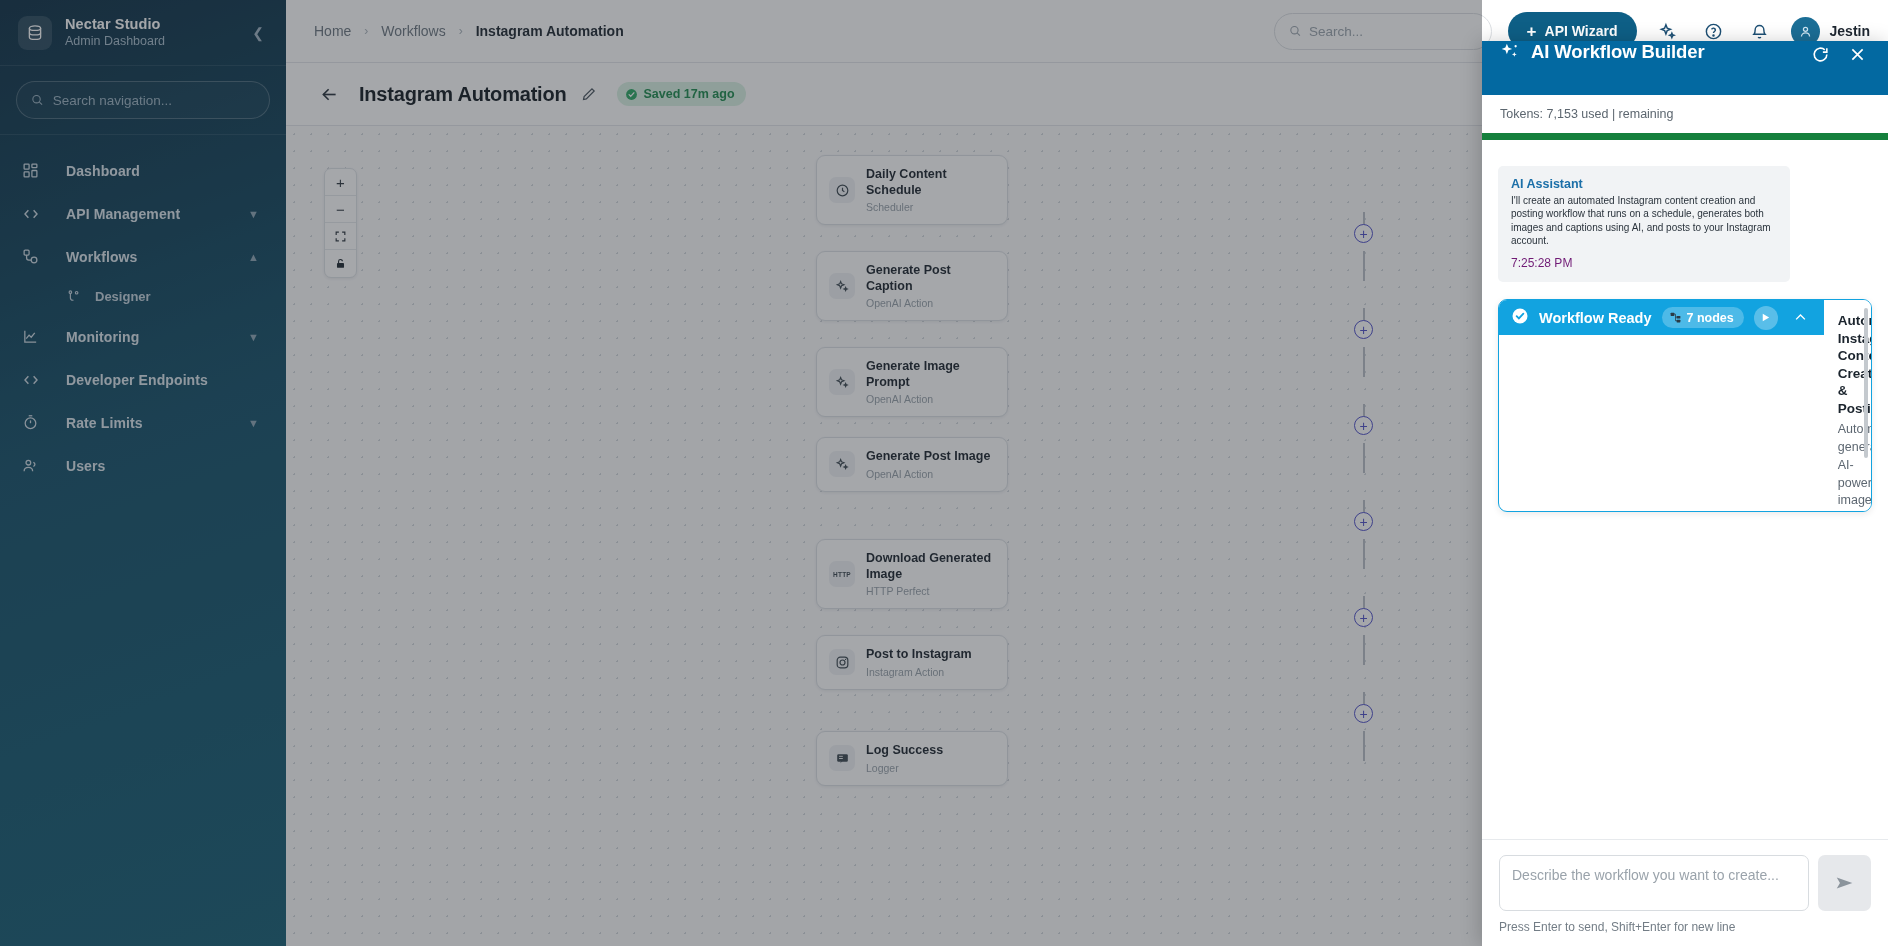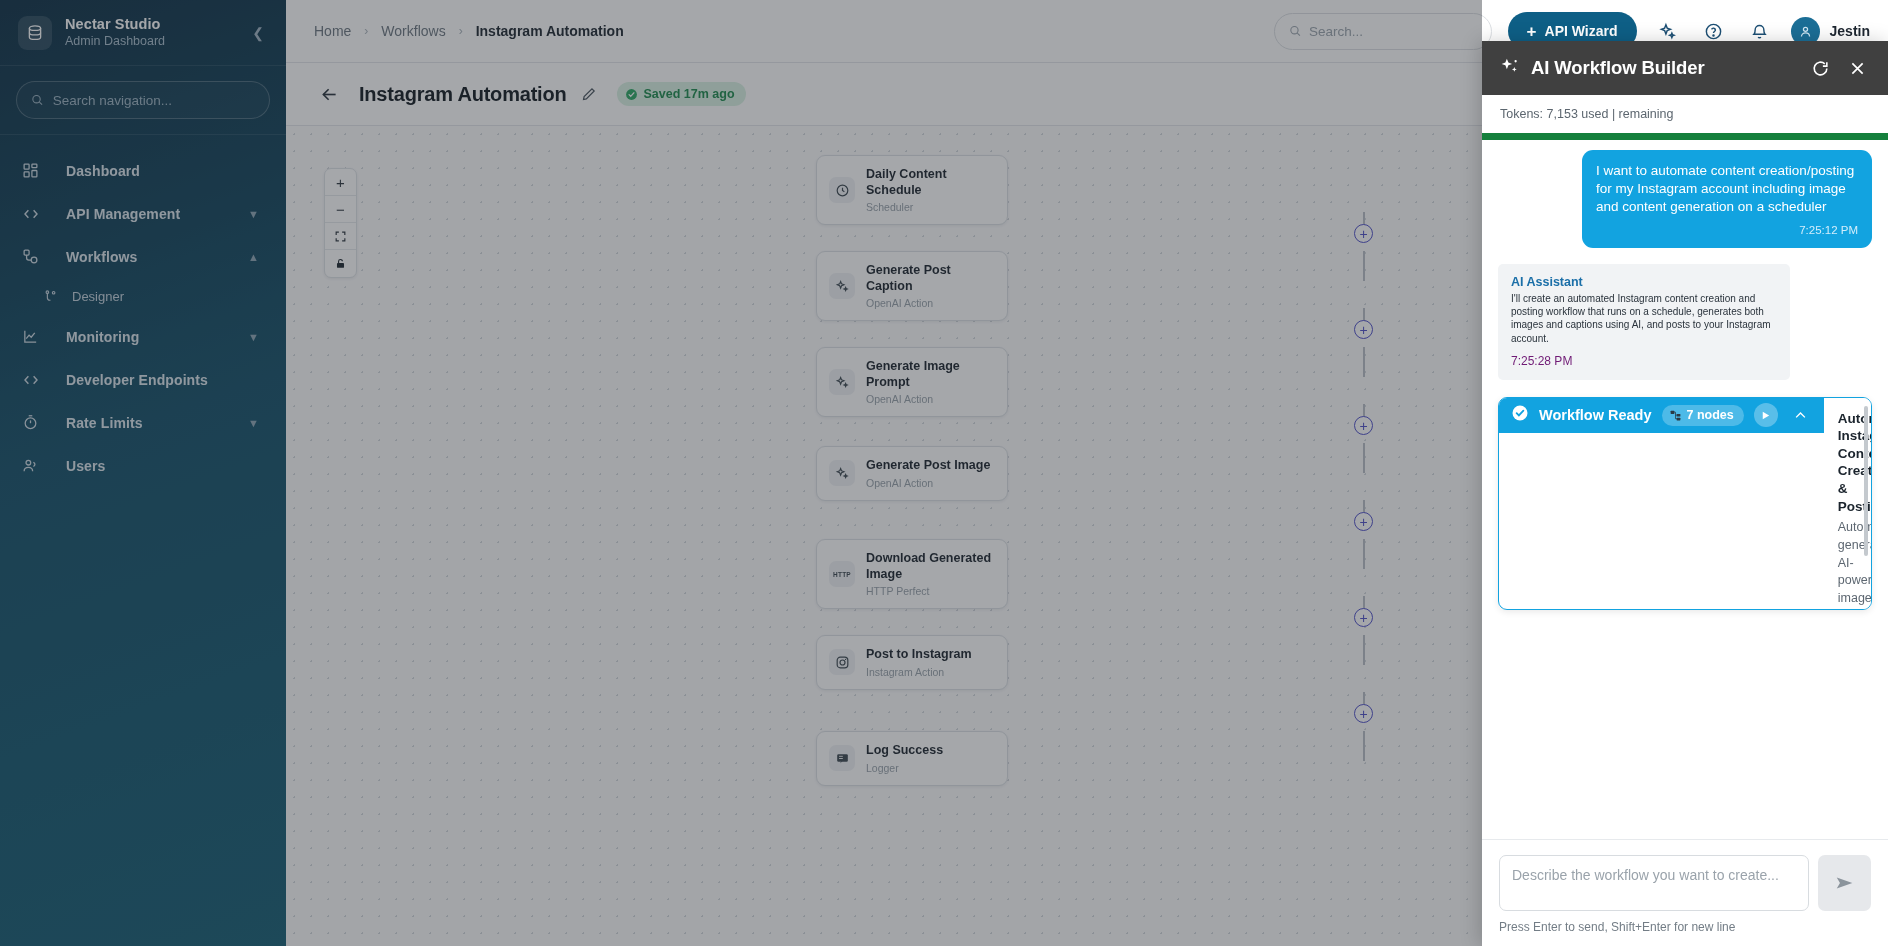--- a/index.html
+++ b/index.html
@@ -33,22 +33,22 @@
   #sb-search input{ background:transparent;border:none;outline:none;color:#d6e2ea;
     font-size:13.5px;font-family:inherit;width:100%; }
   #sb-search input::placeholder{color:#9cb3c2;}
 
   #sb-nav{ padding-top:14px; }
   .nav-item{ display:flex; align-items:center; gap:26px; height:43px; padding:0 27px 0 21px;
     font-size:14px; color:#dbe5ec; cursor:pointer; }
   .nav-item .ic{width:19px;height:19px;flex:0 0 auto;display:flex;align-items:center;justify-content:center;}
   .nav-item .lbl{flex:1; font-weight:600; letter-spacing:.1px;}
   .nav-item .chev{font-size:11px;color:#8ea6b6;}
-  .nav-sub{ display:flex; align-items:center; gap:13px; height:37px; padding:0 19px 0 42px;
-    font-size:13px; color:#c3d2dd; cursor:pointer; font-weight:400;}
+  .nav-sub{ display:flex; align-items:center; gap:13px; height:37px; padding:0 19px 0 65px;
+    font-size:13px; color:#c3d2dd; cursor:pointer; font-weight:700;}
   .nav-sub .ic{width:17px;height:17px;flex:0 0 auto;display:flex;align-items:center;justify-content:center;}
 
   
   #topbar{ position:absolute; left:286px; top:0; right:0; height:63px; background:#ffffff;
     border-bottom:1px solid #e3e6ea; display:flex; align-items:center; padding:0 18px 0 28px; z-index:4;}
   #breadcrumb{ display:flex; align-items:center; gap:13px; font-size:14px;}
   .bc-link{color:#6b7680;cursor:pointer;}
   .bc-sep{color:#aab3bb;font-size:12px;}
   .bc-cur{color:#1d2630;font-weight:bold;}
   #topbar-right{ margin-left:auto; display:flex; align-items:center; gap:16px;}
@@ -110,21 +110,21 @@
     border:1.5px solid #4f50c9;display:flex;align-items:center;justify-content:center;
     color:#4f50c9;font-size:14px;line-height:1;cursor:pointer;}
   .edge{position:absolute;width:1.5px;background:#b9bec6;}
 
   
   #dim{position:absolute;left:0;top:0;width:1482px;height:946px;background:rgba(40,46,53,.42);z-index:20;}
 
   
   #ai-panel{position:absolute;right:0;top:41px;width:406px;height:905px;background:#fff;
     box-shadow:-3px 0 18px rgba(0,0,0,.18);z-index:30;display:flex;flex-direction:column;}
-  #ai-head{height:54px;background:#404040;display:flex;align-items:center;padding:0 18px 0 17px;gap:11px;}
+  #ai-head{height:54px;background:#0369a1;display:flex;align-items:flex-start;padding:0 18px 0 17px;gap:11px;}
   #ai-head .title{font-size:18.5px;font-weight:bold;color:#fff;flex:1;letter-spacing:-.1px;}
   .ai-hic{width:26px;height:26px;display:flex;align-items:center;justify-content:center;cursor:pointer;color:#fff;}
   #tokens{padding:12px 18px;font-size:12.5px;color:#5c666f;border-bottom:7px solid #15803d;}
   #chat{flex:1;overflow:hidden;padding:10px 16px 4px 16px;}
 
   .msg-user{margin-left:auto;max-width:290px;background:#12a3e0;color:#fff;border-radius:11px;
     padding:12px 14px 9px 14px;font-size:13.5px;line-height:1.32;}
   .msg-user .tm{font-size:11.5px;color:#d2edfb;text-align:right;margin-top:8px;}
   .msg-ai{margin-top:16px;max-width:292px;background:#f1f3f5;border-radius:5px;padding:11px 13px 12px 13px;}
   .msg-ai .who{font-size:12.5px;font-weight:bold;color:#1b6fa8;margin-bottom:3px;}
@@ -453,21 +453,21 @@
           <path d="M17 13.5l.7 1.8 1.8.7-1.8.7-.7 1.8-.7-1.8-1.8-.7 1.8-.7z"></path>
         </svg>
         </div>
       <div class="ntxt">
         <div class="ntitle">Generate Image Prompt</div>
         <div class="nsub">OpenAI Action</div>
       </div>
     </div>
     <div class="plus-dot" style="left:1068px;top:290px;">+</div>
 
-    <div class="node" style="left:530px;top:320px;">
+    <div class="node" style="left:530px;top:311px;">
       <div class="nic">
         <svg width="15" height="15" viewBox="0 0 24 24" fill="none" stroke="#3b4750" stroke-width="1.8">
           <path d="M9 4l1.5 3.8L14.3 9.3 10.5 10.8 9 14.6 7.5 10.8 3.7 9.3 7.5 7.8z"></path>
           <path d="M17 13.5l.7 1.8 1.8.7-1.8.7-.7 1.8-.7-1.8-1.8-.7 1.8-.7z"></path>
         </svg>
         </div>
       <div class="ntxt">
         <div class="ntitle">Generate Post Image</div>
         <div class="nsub">OpenAI Action</div>
       </div>
@@ -537,24 +537,20 @@
     <span class="ai-hic">
       <svg width="19" height="19" viewBox="0 0 24 24" fill="none" stroke="#fff" stroke-width="2.1">
         <path d="M5.5 5.5l13 13M18.5 5.5l-13 13"></path>
       </svg>
     </span>
   </div>
 
   <div id="tokens">Tokens: 7,153 used | remaining</div>
 
   <div id="chat">
-    <div class="msg-user">
-      <div>I want to automate content creation/posting for my Instagram account including image and content generation on a scheduler</div>
-      <div class="tm">7:25:12 PM</div>
-    </div>
 
     <div class="msg-ai">
       <div class="who">AI Assistant</div>
       <div class="body">I'll create an automated Instagram content creation and posting workflow that runs on a schedule, generates both images and captions using AI, and posts to your Instagram account.</div>
       <div class="tm">7:25:28 PM</div>
     </div>
 
     <div id="ready-card">
       <div id="ready-head">
         <span>

